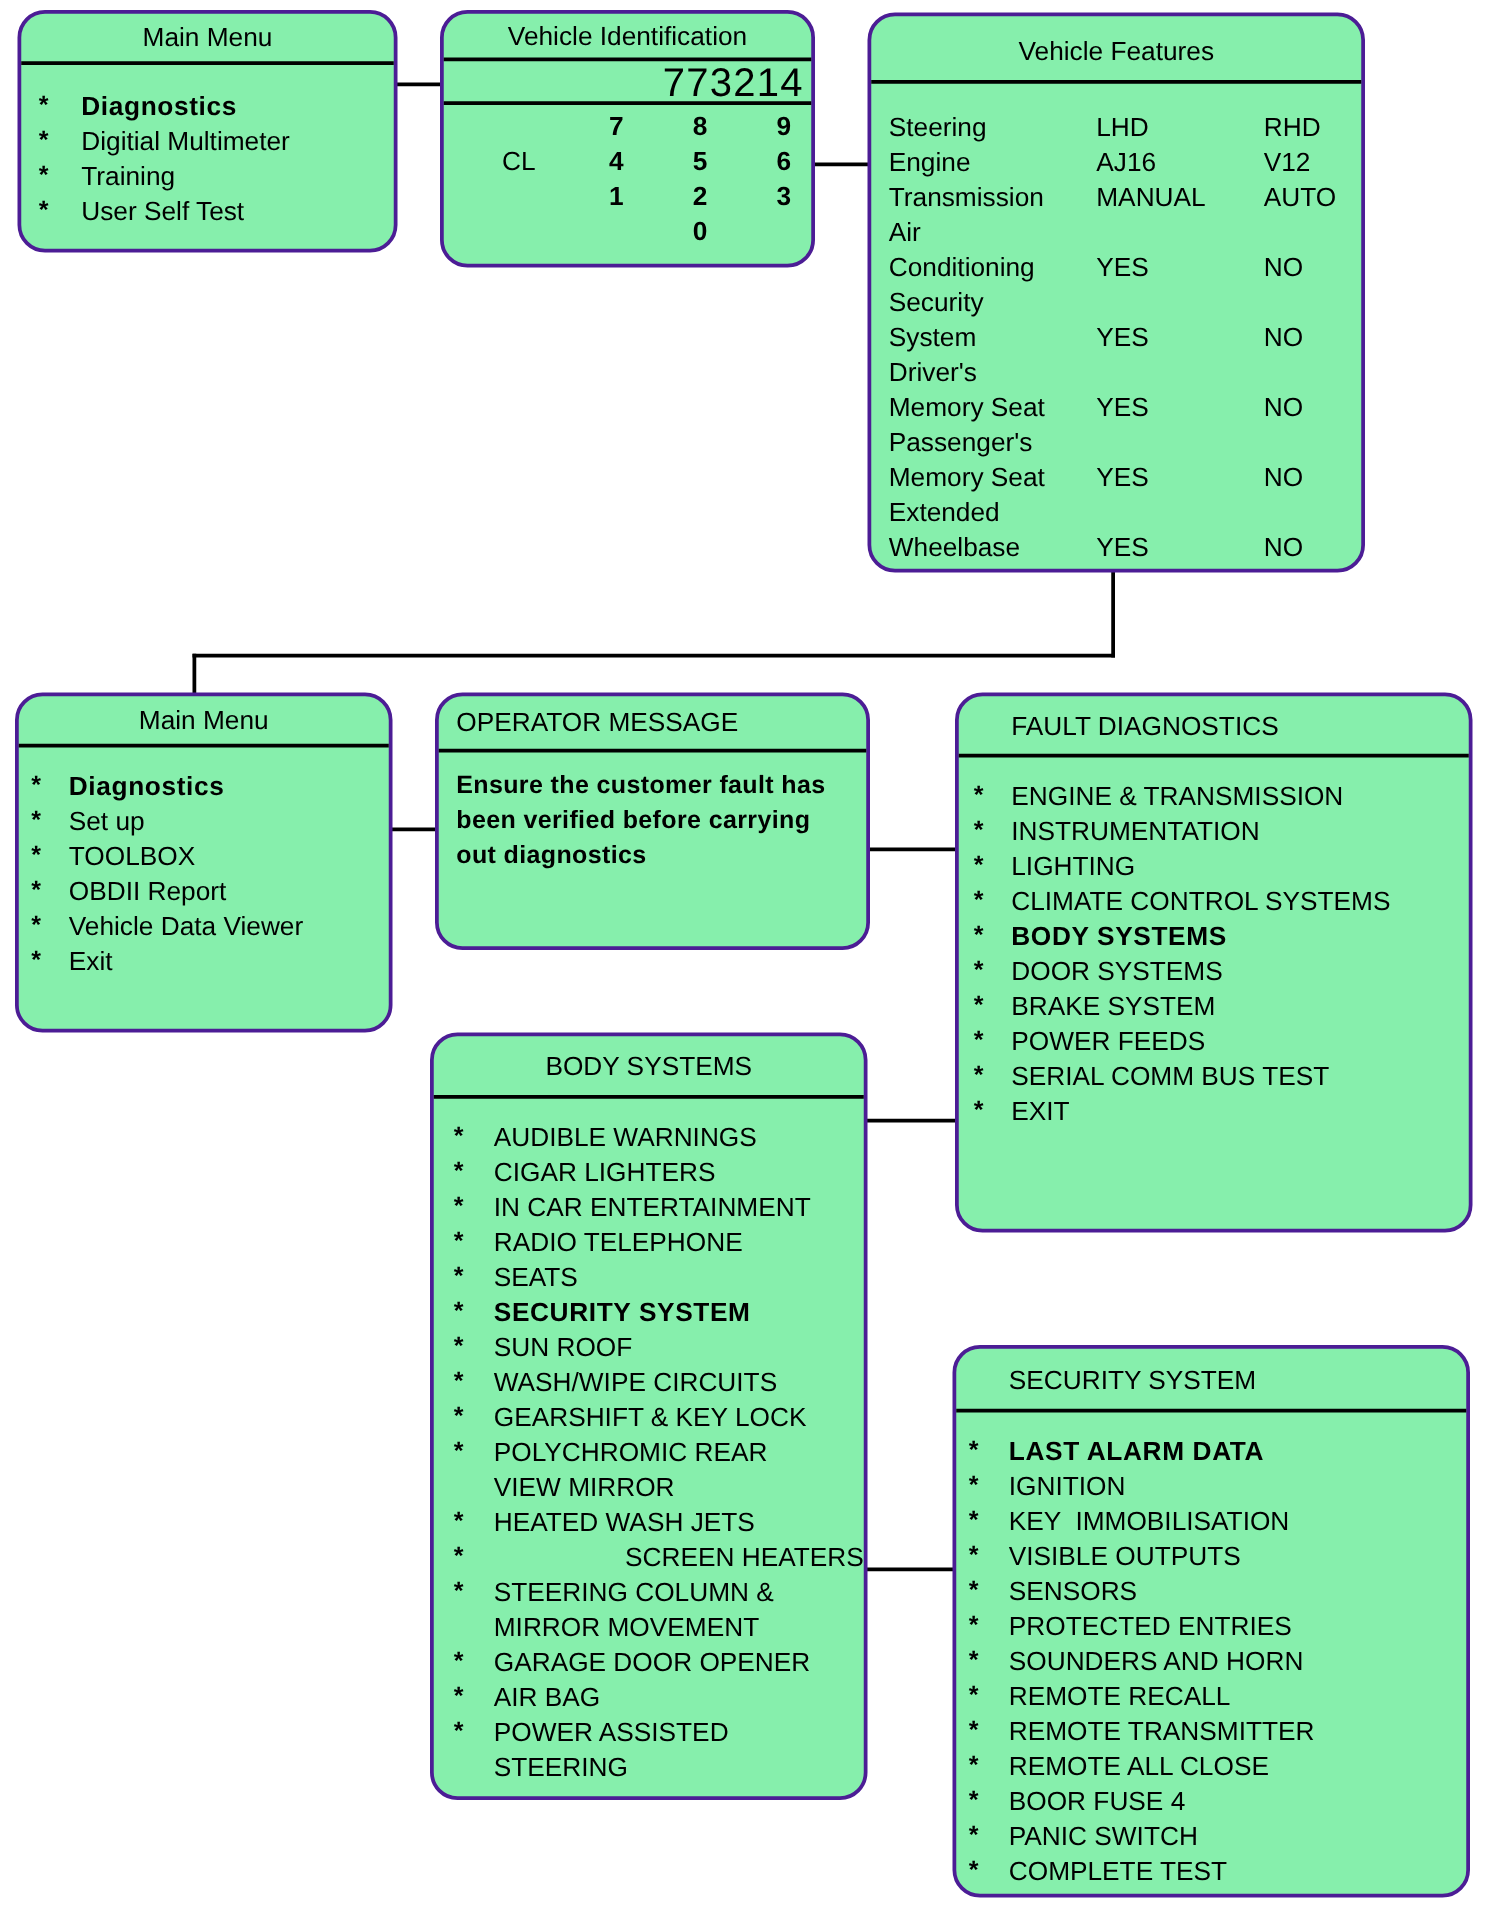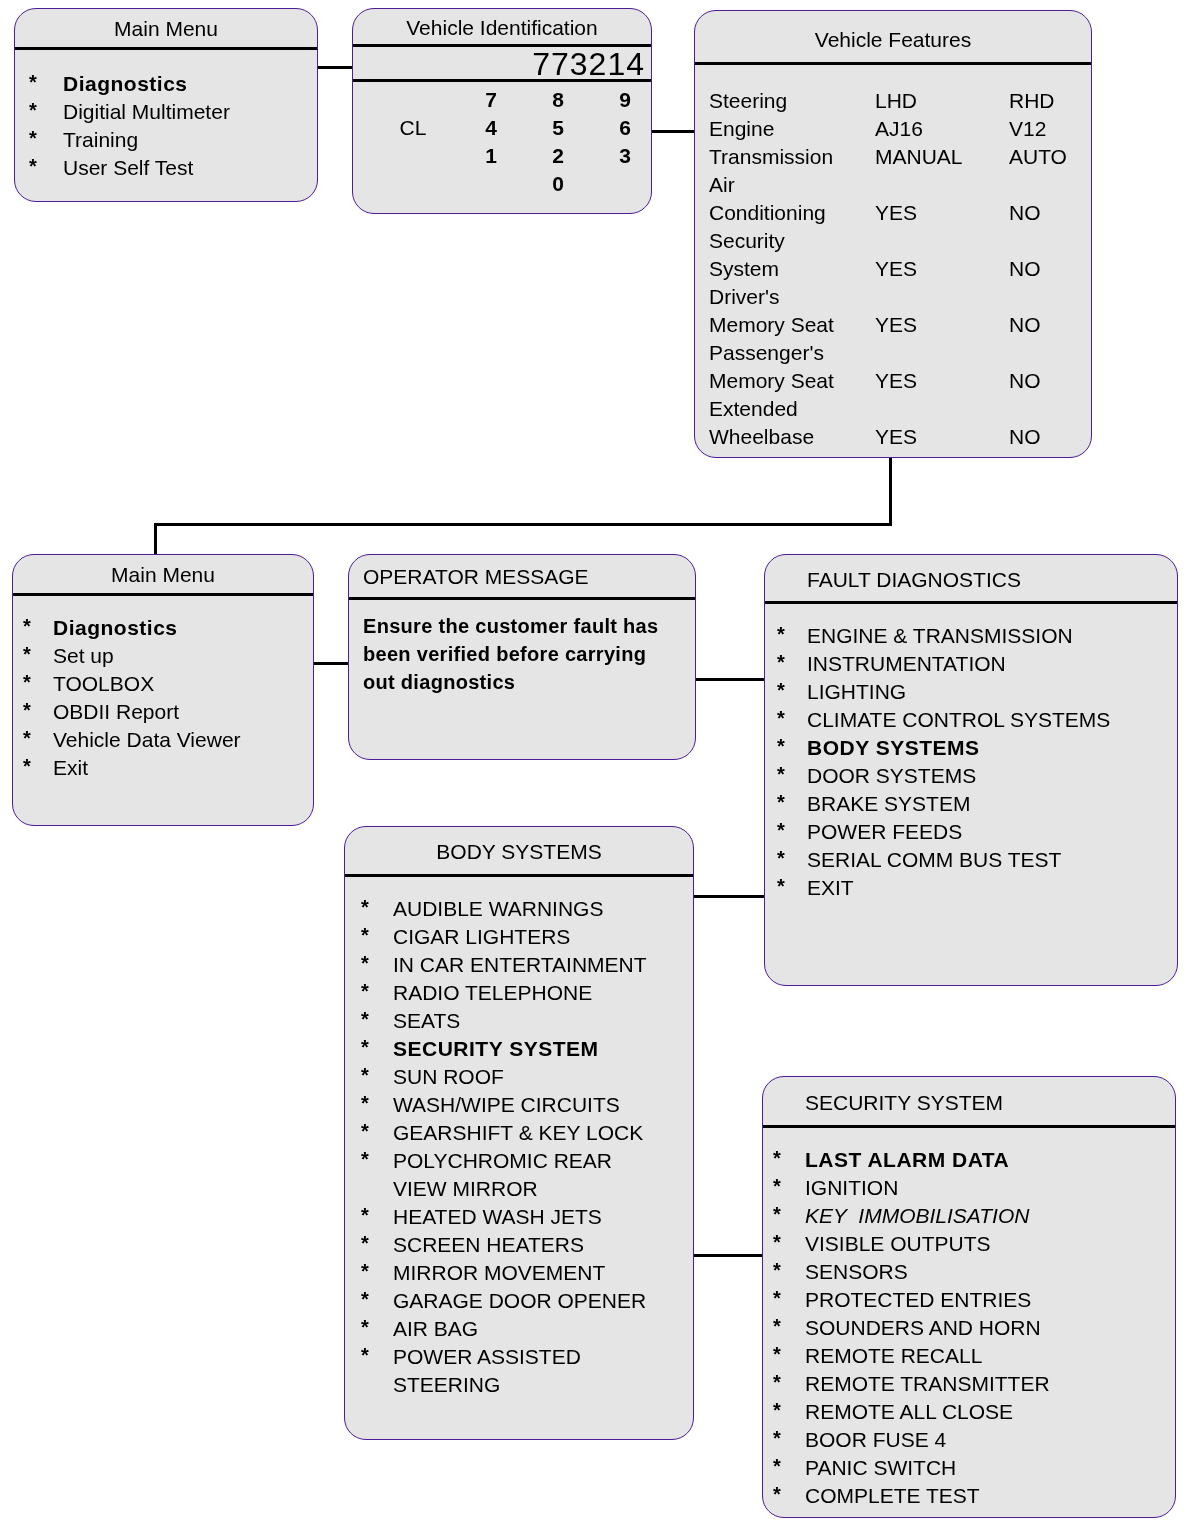--- a/index.html
+++ b/index.html
@@ -1,18 +1,18 @@
 <!DOCTYPE html>
 <html><head>
 <meta charset="utf-8">
 <style>
   html, body { margin: 0; padding: 0; background: #ffffff; }
   body { width: 1200px; height: 1538px; position: relative; overflow: hidden;
          font-family: "Liberation Sans", "DejaVu Sans", sans-serif; color: #000; }
-  .box { position: absolute; border: 1px solid #4c1d95; border-radius: 22px; background: #e5e5e5; box-sizing: border-box; }
+  .box { position: absolute; border: 3px solid #4c1d95; border-radius: 22px; background: #86efac; box-sizing: border-box; }
   .box .title { border-bottom: 3px solid #000; font-size: 21px; line-height: 1; padding: 9px 0 8px 0; text-align: center; white-space: nowrap; }
   .box .title.left { text-align: left; padding-left: 42px; }
   .menu { list-style: none; margin: 0; padding: 0; }
   .menu li { position: relative; font-size: 21px; line-height: 28px; white-space: nowrap; cursor: pointer; }
   .menu li .star { position: absolute; left: 0; top: -2px; font-size: 20px; font-weight: bold; }
   .menu li .lbl { display: block; }
   .menu li.bold .lbl { font-weight: bold; letter-spacing: 0.5px; }
   .line { position: absolute; background: #000; }
   
   .vin { border-bottom: 3px solid #000; font-size: 32px; text-align: right; padding: 2px 6px 0 0; line-height: 30px; letter-spacing: 1px; }
@@ -245,24 +245,25 @@
         <span class="star">*</span>
         <span class="lbl" style="padding-left:32px;">POLYCHROMIC REAR</span>
         <span class="lbl" style="padding-left:32px;">VIEW MIRROR</span>
       </li>
     <li>
         <span class="star">*</span>
         <span class="lbl" style="padding-left:32px;">HEATED WASH JETS</span>
       </li>
     <li>
         <span class="star">*</span>
-        <span class="lbl" style="padding-left:32px;">SCREEN HEATERS</span>
-      </li>
-    <li>
-        <span class="star">*</span>
+        <span class="lbl" style="padding-left:32px;text-align:right;">SCREEN HEATERS</span>
+      </li>
+    <li>
+        <span class="star">*</span>
+        <span class="lbl" style="padding-left:32px;">STEERING COLUMN &amp;</span>
         <span class="lbl" style="padding-left:32px;">MIRROR MOVEMENT</span>
       </li>
     <li>
         <span class="star">*</span>
         <span class="lbl" style="padding-left:32px;">GARAGE DOOR OPENER</span>
       </li>
     <li>
         <span class="star">*</span>
         <span class="lbl" style="padding-left:32px;">AIR BAG</span>
       </li>
@@ -280,21 +281,21 @@
     <li class="bold">
         <span class="star">*</span>
         <span class="lbl" style="padding-left:32px;">LAST ALARM DATA</span>
       </li>
     <li>
         <span class="star">*</span>
         <span class="lbl" style="padding-left:32px;">IGNITION</span>
       </li>
     <li>
         <span class="star">*</span>
-        <span class="lbl" style="padding-left:32px;white-space:pre;font-style:italic;">KEY  IMMOBILISATION</span>
+        <span class="lbl" style="padding-left:32px;white-space:pre;">KEY  IMMOBILISATION</span>
       </li>
     <li>
         <span class="star">*</span>
         <span class="lbl" style="padding-left:32px;">VISIBLE OUTPUTS</span>
       </li>
     <li>
         <span class="star">*</span>
         <span class="lbl" style="padding-left:32px;">SENSORS</span>
       </li>
     <li>

